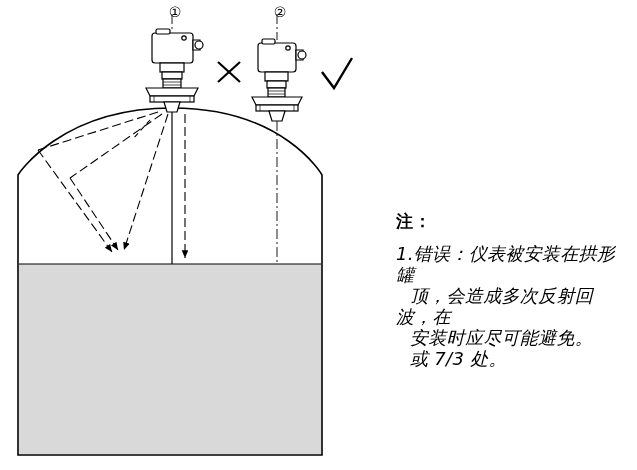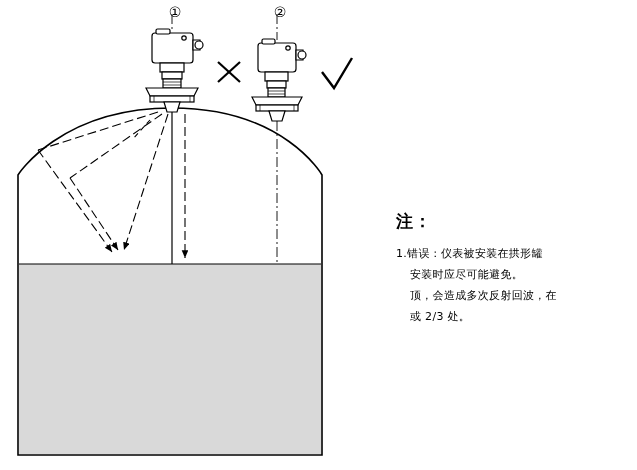--- a/index.html
+++ b/index.html
@@ -34,24 +34,25 @@
     color: #000;
     font-family: "DejaVu Sans", sans-serif;
   }
   .notes-title {
     font-size: 17px;
     font-weight: bold;
     letter-spacing: 1px;
     margin-bottom: 10px;
   }
   .note-line {
-    font-size: 11px;
+    font-size: 18px;
     line-height: 21px;
     letter-spacing: 0.3px;
     white-space: pre-wrap;
+    font-style: italic;
   }
   .note-indent {
     text-indent: 14px;
   }
   .label-num {
     font-family: "DejaVu Sans", sans-serif;
     font-size: 14px;
   }
 </style>
 </head>
@@ -147,18 +148,18 @@
       <path d="M322,72 L334,88 L352,58"></path>
     </g>
 
     <text class="label-num" x="175" y="17" text-anchor="middle">①</text>
     <text class="label-num" x="280" y="17" text-anchor="middle">②</text>
   </svg>
 
   <div class="notes">
     <div class="notes-title">注：</div>
     <div class="note-line">1.错误：仪表被安装在拱形罐</div>
+    <div class="note-line note-indent">顶，会造成多次反射回波，在</div>
     <div class="note-line note-indent">安装时应尽可能避免。</div>
-    <div class="note-line note-indent">顶，会造成多次反射回波，在</div>
-    <div class="note-line note-indent">或 2/3 处。</div>
+    <div class="note-line note-indent">或 7/3 处。</div>
   </div>
 
 </div>
 
 </body></html>

